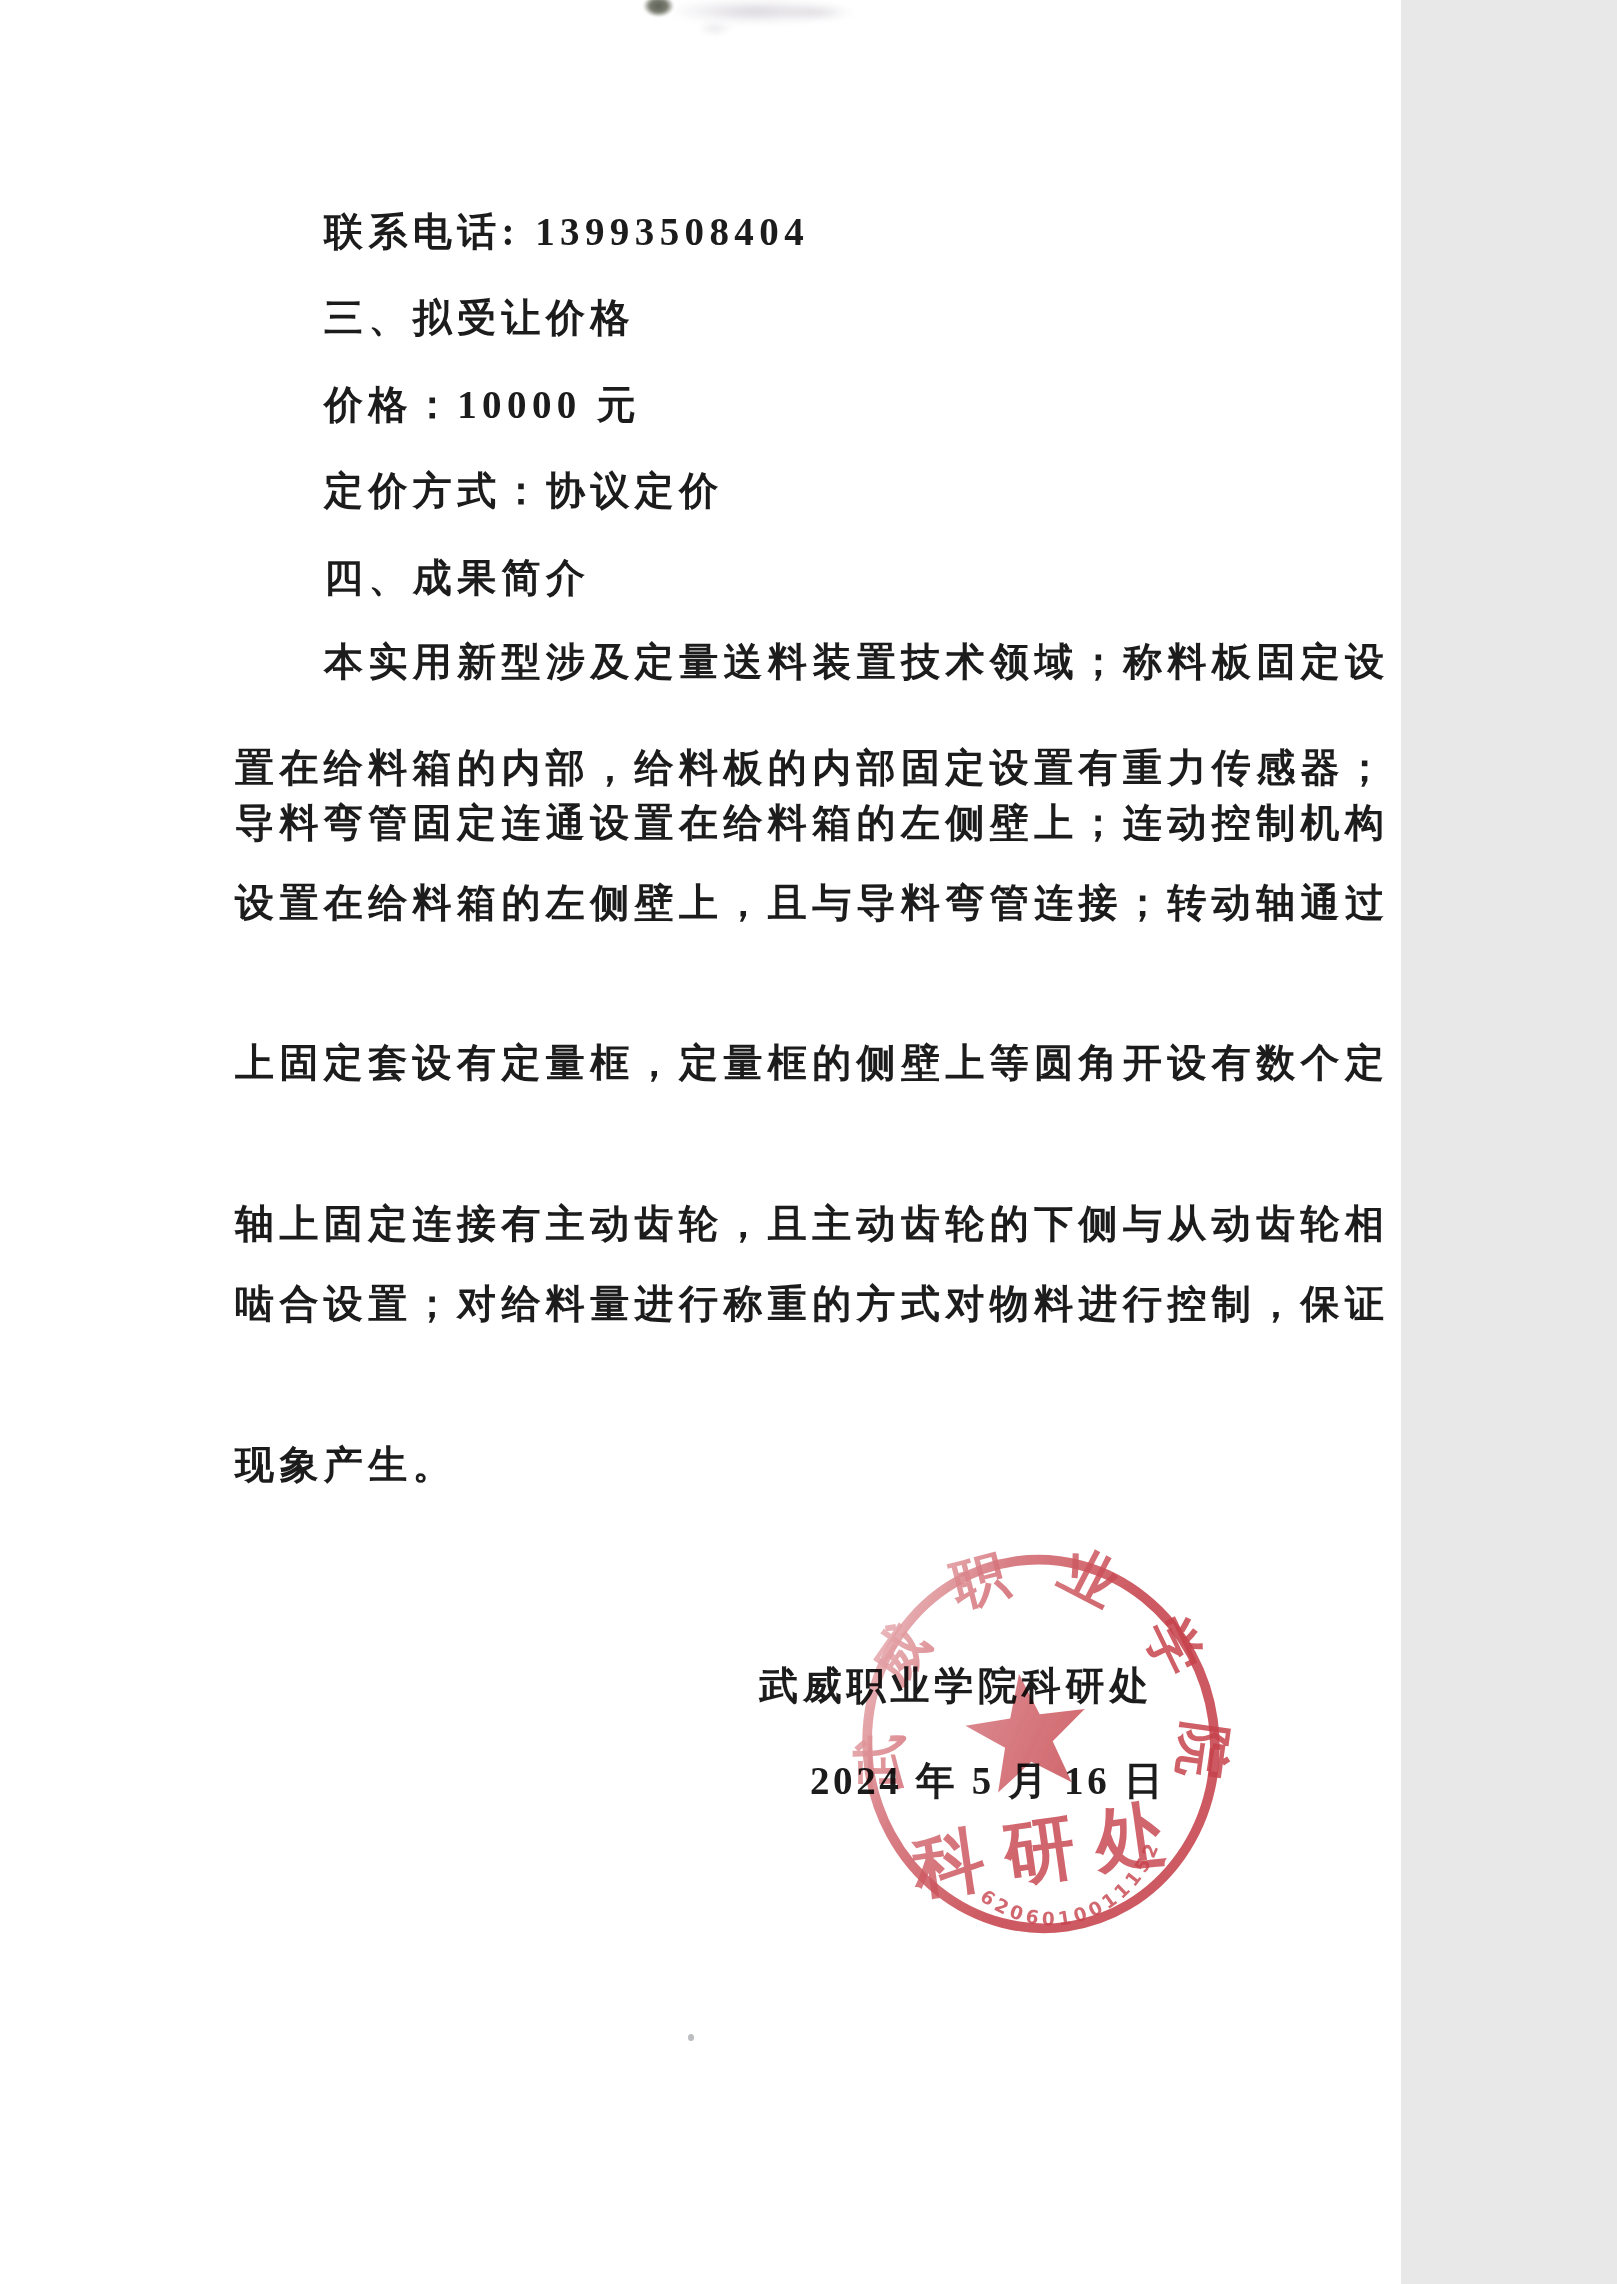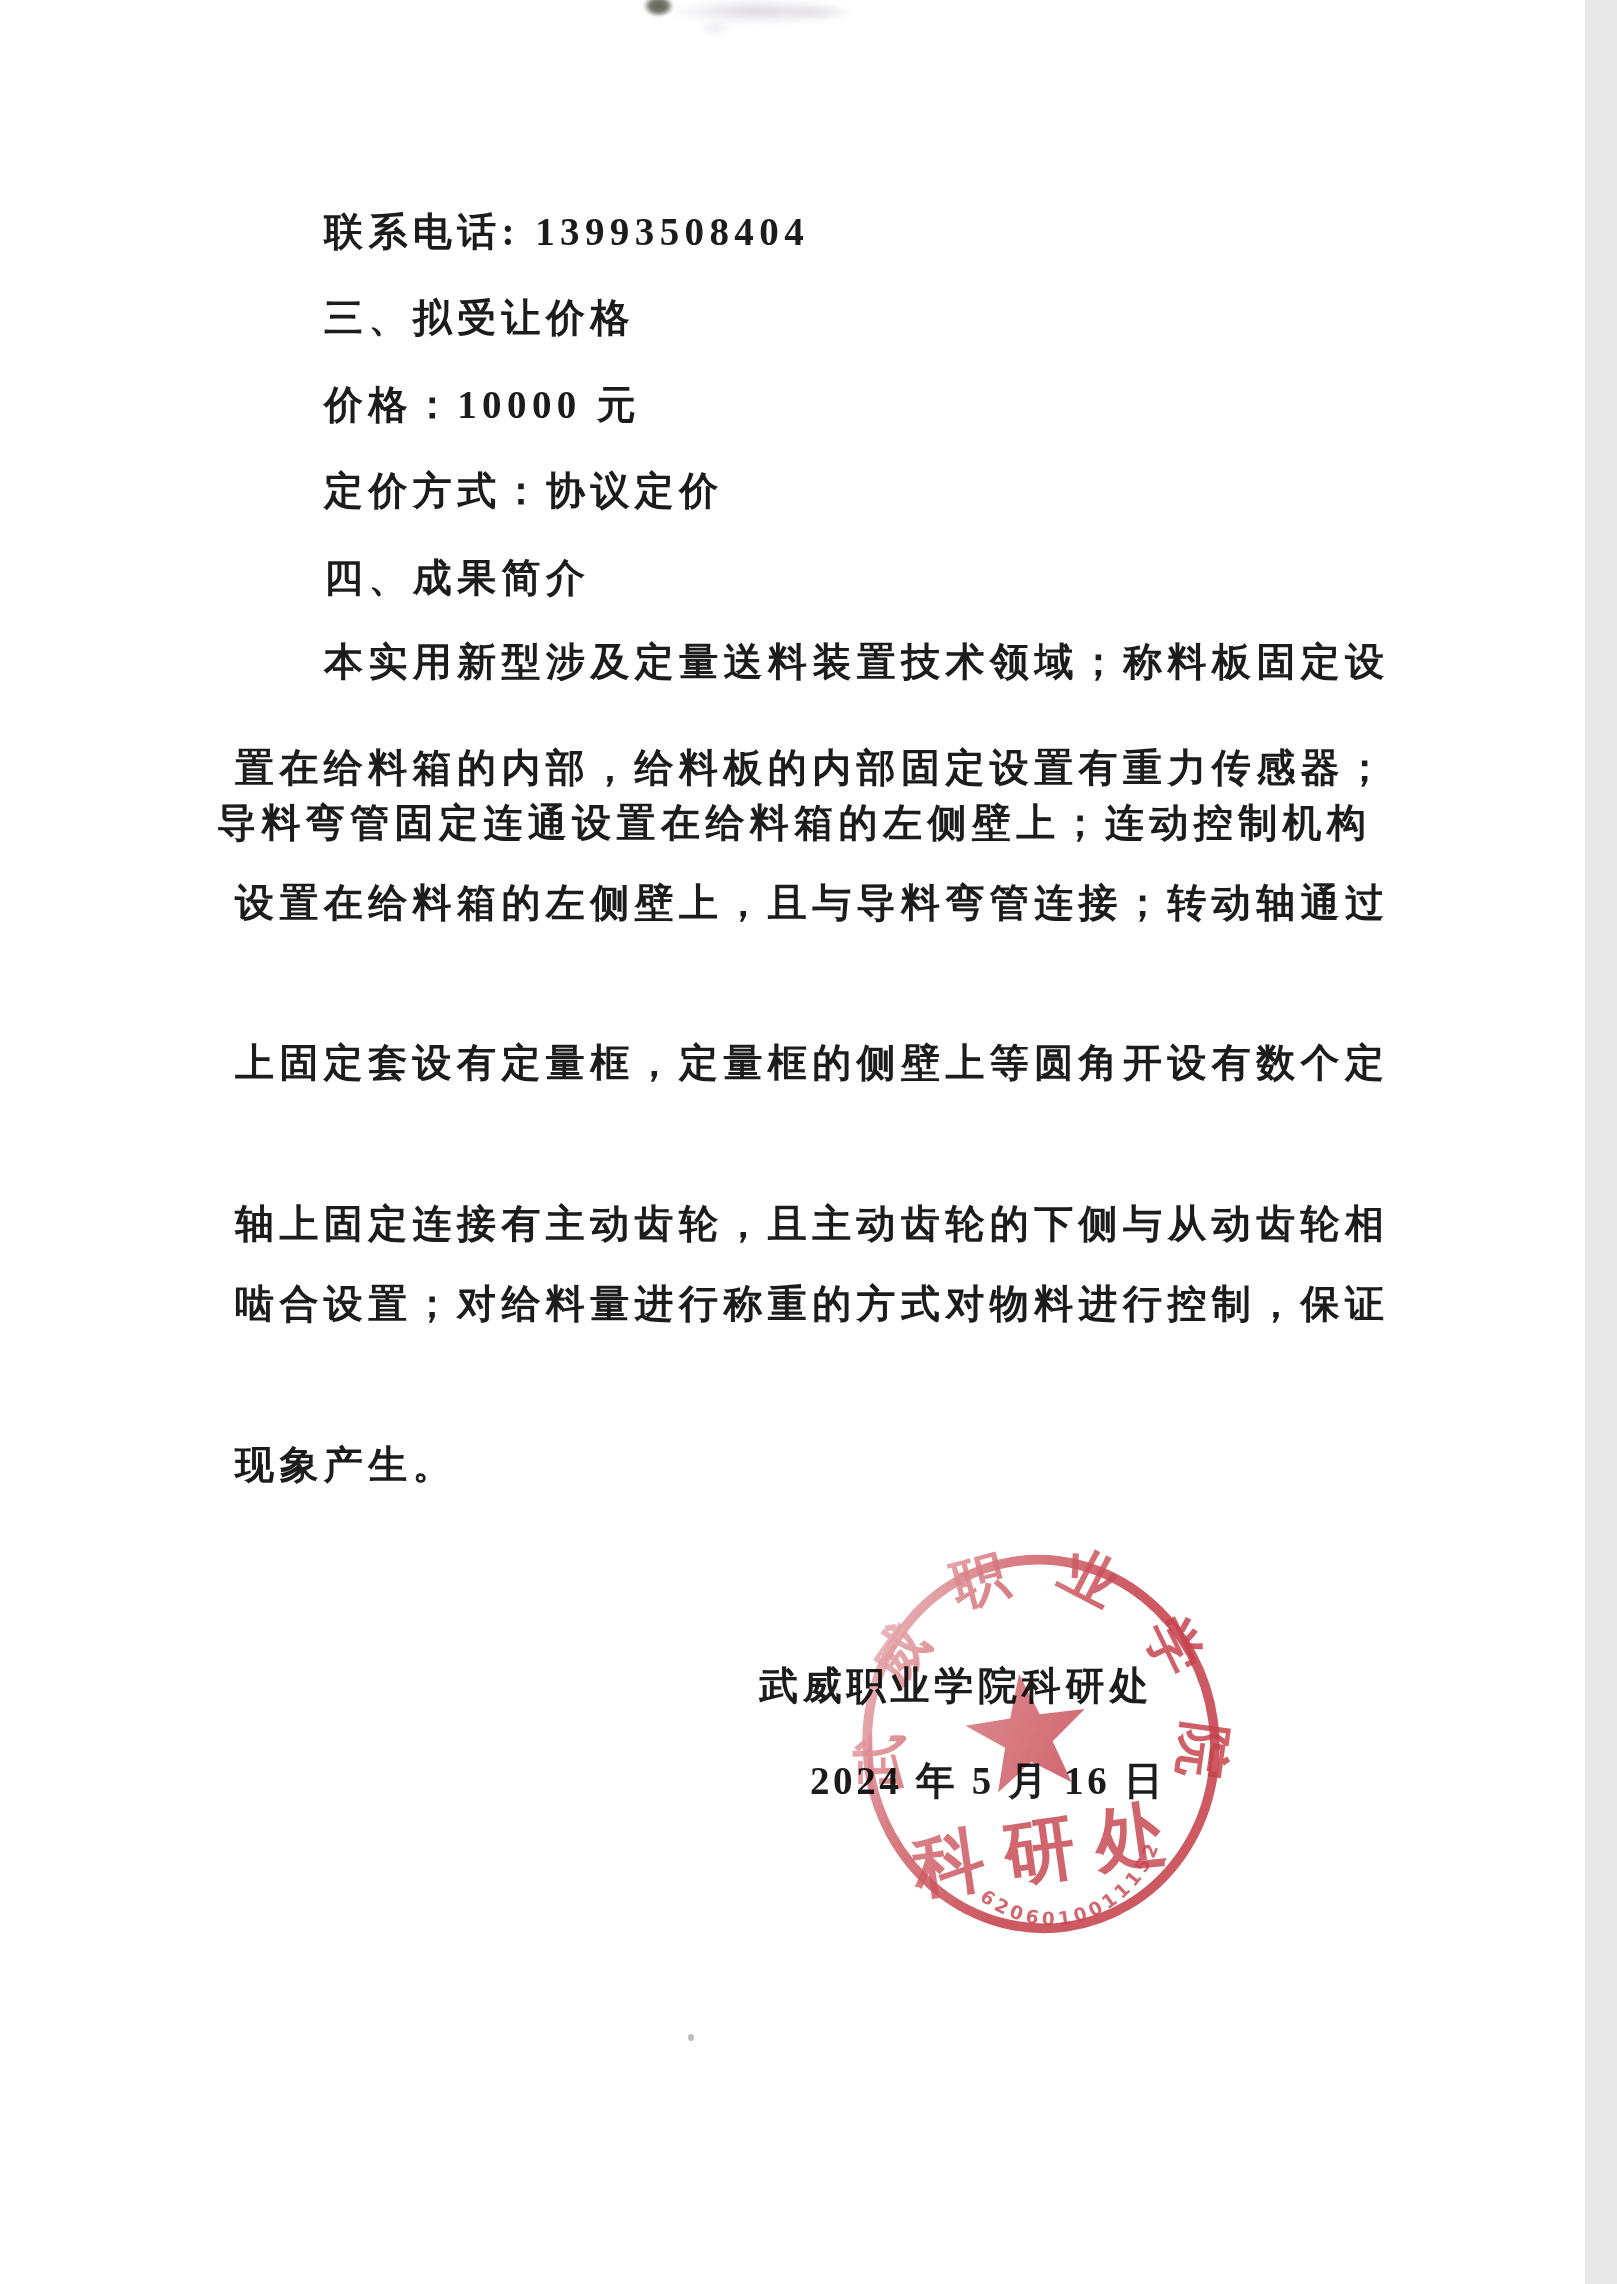--- a/index.html
+++ b/index.html
@@ -1,18 +1,18 @@
 <!DOCTYPE html>
 <html style="font-size:9.7px"><head>
 <meta charset="utf-8">
 <style>
   html,body{margin:0;padding:0;background:#e8e8e8;}
   .page{
     position:relative;
-    width:1585px;height:2284px;
+    width:1401px;height:2284px;
     background:#ffffff;
     overflow:hidden;
     font-family:"Liberation Serif","DejaVu Serif",serif;
   }
   .line{
     position:absolute;
     font-size:39px;
     font-weight:600;
     letter-spacing:5.4px;
     line-height:1.1;
@@ -62,21 +62,21 @@
   <div class="dot"></div>
 
   <div class="line" style="left:324px;top:211px;">联系电话: 13993508404</div>
   <div class="line" style="left:324px;top:297px;">三、拟受让价格</div>
   <div class="line" style="left:324px;top:384px;">价格：10000 元</div>
   <div class="line" style="left:324px;top:470px;">定价方式：协议定价</div>
   <div class="line" style="left:324px;top:557px;">四、成果简介</div>
 
   <div class="line" style="left:324px;top:641px;">本实用新型涉及定量送料装置技术领域；称料板固定设</div>
   <div class="line" style="left:235px;top:747px;">置在给料箱的内部，给料板的内部固定设置有重力传感器；</div>
-  <div class="line" style="left:217px;top:802px;">导料弯管固定连通设置在给料箱的左侧壁上；连动控制机构</div>
+  <div class="line" style="left:235px;top:802px;">导料弯管固定连通设置在给料箱的左侧壁上；连动控制机构</div>
   <div class="line" style="left:235px;top:882px;">设置在给料箱的左侧壁上，且与导料弯管连接；转动轴通过</div>
   <div class="line" style="left:235px;top:1042px;">上固定套设有定量框，定量框的侧壁上等圆角开设有数个定</div>
   <div class="line" style="left:235px;top:1203px;">轴上固定连接有主动齿轮，且主动齿轮的下侧与从动齿轮相</div>
   <div class="line" style="left:235px;top:1283px;">啮合设置；对给料量进行称重的方式对物料进行控制，保证</div>
   <div class="line" style="left:235px;top:1444px;">现象产生。</div>
 
   <div class="sig" style="left:759px;top:1659px;letter-spacing:4.8px;">武威职业学院科研处</div>
   <div class="sig" style="left:810px;top:1754px;letter-spacing:3.6px;">2024 年 5 月 16 日</div>
 
   <div class="stamp">

